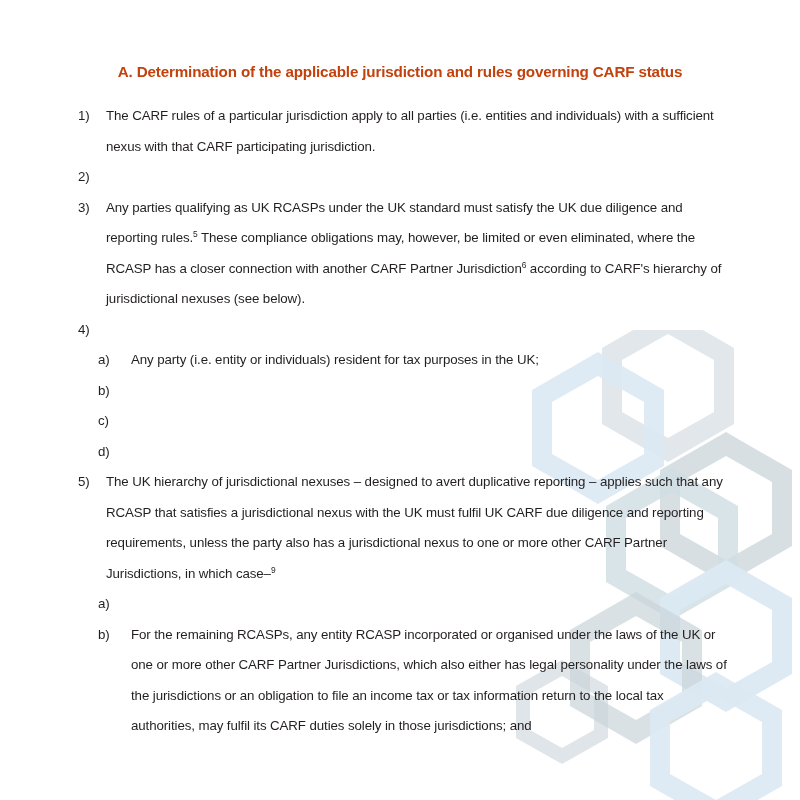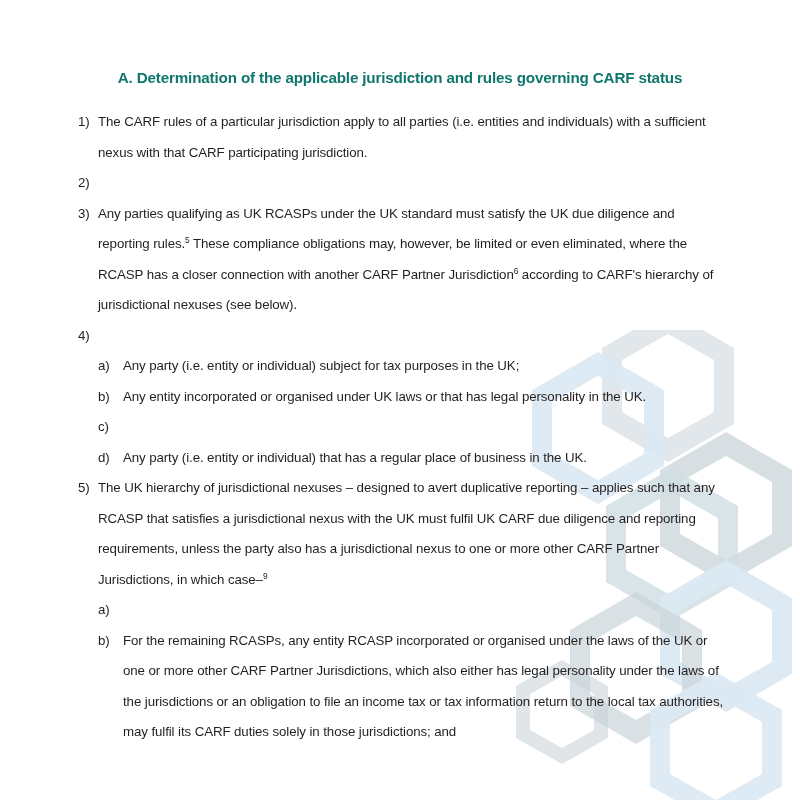--- a/index.html
+++ b/index.html
@@ -36,25 +36,25 @@
     height: 800px;
     box-sizing: border-box;
     padding: 0;
   }
 
   .doc-title {
     text-align: center;
     font-size: 15.2px;
     font-weight: bold;
     letter-spacing: -0.15px;
-    margin: 6px;
+    margin: 0;
     padding-top: 63px;
     padding-left: 40px;
     padding-right: 40px;
-    color: #0f766e;
+    color: #c2410c;
   }
 
   .list {
     margin: 0;
     padding: 0;
     list-style: none;
   }
 
   .item {
     position: relative;
@@ -87,20 +87,21 @@
   }
 
   .marker {
     text-align: left;
     white-space: nowrap;
   }
 
   .body-text {
     flex: 1 1 auto;
     text-align: left;
+    margin-left: 8px;
   }
 
   sup {
     font-size: 8.4px;
     line-height: 0;
     vertical-align: super;
   }
 
   .list-top {
     margin-top: 21px;
@@ -145,32 +146,30 @@
       </div>
       <div class="item level1">
         <span class="marker">3)</span>
         <span class="body-text">Any parties qualifying as UK RCASPs under the UK standard must satisfy the UK due diligence and reporting rules.<sup>5</sup> These compliance obligations may, however, be limited or even eliminated, where the RCASP has a closer connection with another CARF Partner Jurisdiction<sup>6</sup> according to CARF's hierarchy of jurisdictional nexuses (see below).</span>
       </div>
       <div class="item level1">
         <span class="marker">4)</span>
       </div>
       <div class="item level2">
         <span class="marker">a)</span>
-        <span class="body-text">Any party (i.e. entity or individual) subject for tax purposes in the UK;</span>
+        <span class="body-text">Any party (i.e. entity or individuals) resident for tax purposes in the UK;</span>
       </div>
       <div class="item level2">
         <span class="marker">b)</span>
-        <span class="body-text">Any entity incorporated or organised under UK laws or that has legal personality in the UK.</span>
       </div>
       <div class="item level2">
         <span class="marker">c)</span>
       </div>
       <div class="item level2">
         <span class="marker">d)</span>
-        <span class="body-text">Any party (i.e. entity or individual) that has a regular place of business in the UK.</span>
       </div>
       <div class="item level1">
         <span class="marker">5)</span>
         <span class="body-text">The UK hierarchy of jurisdictional nexuses – designed to avert duplicative reporting – applies such that any RCASP that satisfies a jurisdictional nexus with the UK must fulfil UK CARF due diligence and reporting requirements, unless the party also has a jurisdictional nexus to one or more other CARF Partner Jurisdictions, in which case–<sup>9</sup></span>
       </div>
       <div class="item level2">
         <span class="marker">a)</span>
       </div>
       <div class="item level2">
         <span class="marker">b)</span>

